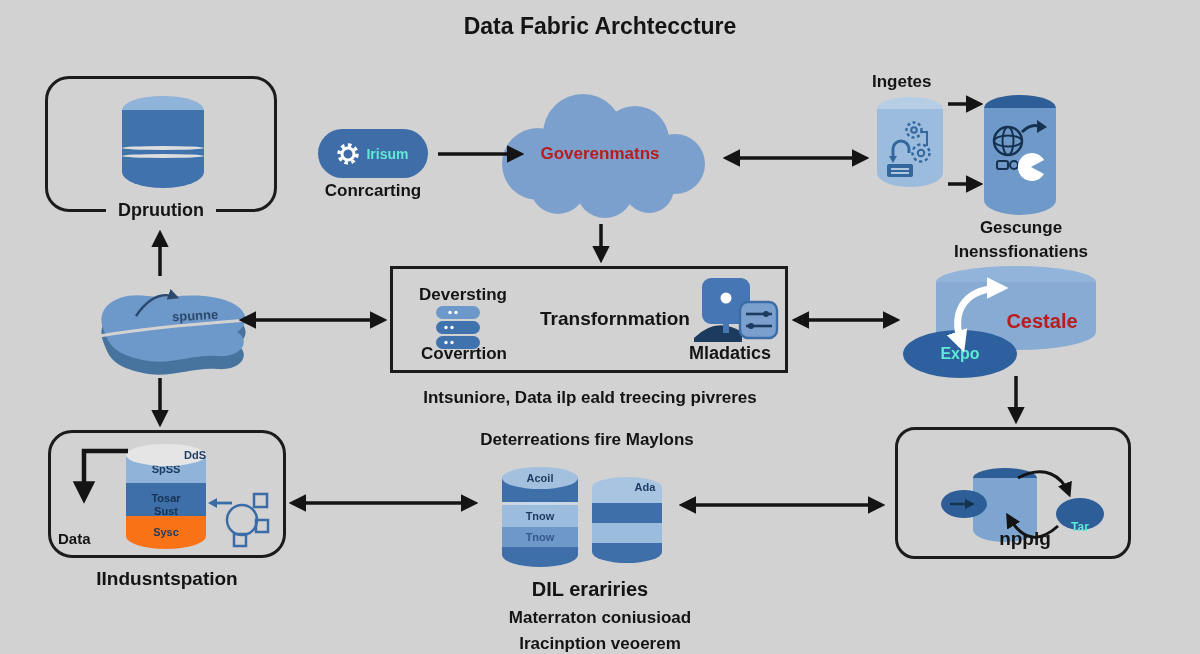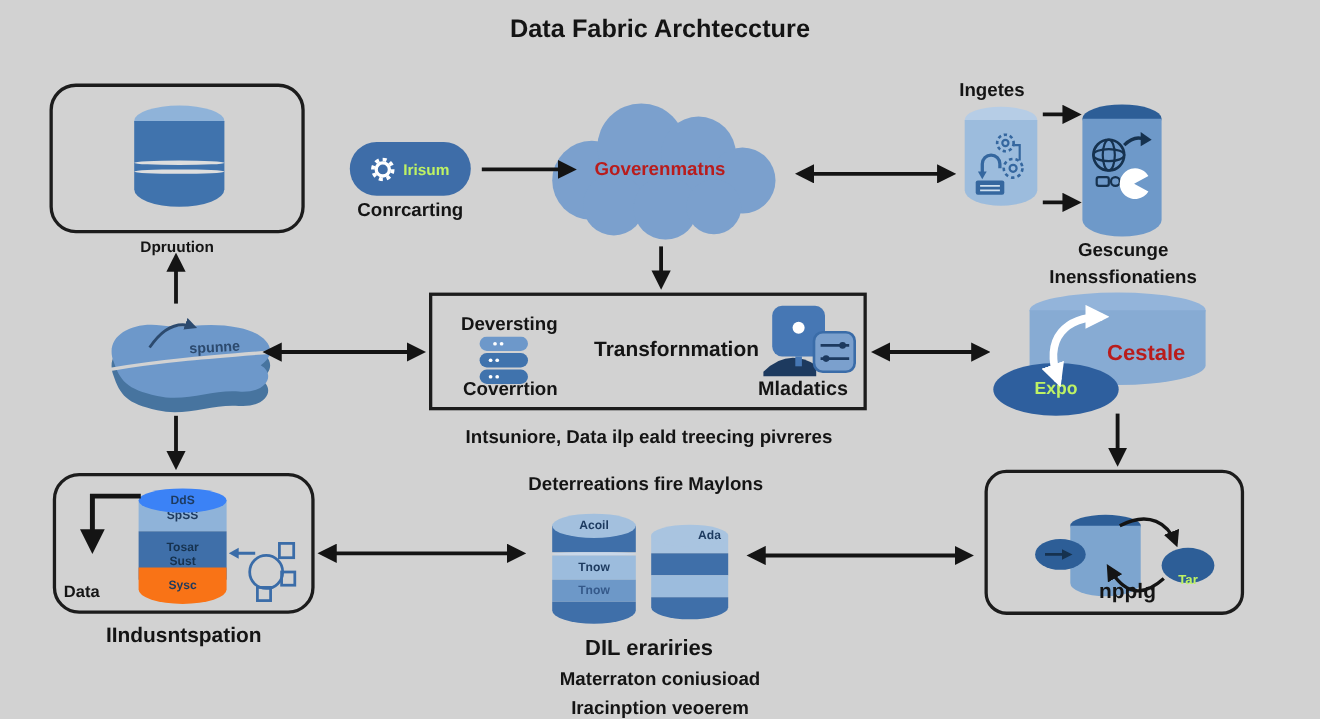--- a/index.html
+++ b/index.html
@@ -2,21 +2,21 @@
 <html><head>
 <meta charset="utf-8">
 <style>
   html,body{margin:0;padding:0;background:#b9b9b9;}
   .stage{position:relative;width:1200px;height:654px;background:#d2d2d2;overflow:hidden;
          font-family:"Liberation Sans",sans-serif;color:#141414;}
   .abs{position:absolute;}
   .lbl{position:absolute;font-weight:700;color:#141414;}
   .tc{text-align:center;}
   .navy{color:#b91c1c;}
-  .white{color:#bef264;}
+  .white{color:#5eead4;}
   .box{position:absolute;border:3px solid #1c1c1c;background:transparent;box-sizing:border-box;}
   .rb{border-radius:24px;}
   .cap{position:absolute;left:0;width:100%;border-radius:50%;}
   .band{position:absolute;left:0;width:100%;display:flex;flex-direction:column;align-items:center;justify-content:center;}
   .band span{font-size:11px;font-weight:700;color:#1d3a5f;line-height:13px;}
   .cylbody{position:absolute;left:0;width:100%;}
   .pill{position:absolute;border-radius:26px;display:flex;align-items:center;justify-content:center;gap:7px;}
   .ellipse{position:absolute;border-radius:50%;display:flex;align-items:center;justify-content:center;}
   svg{display:block;}
   #arrow-layer{position:absolute;left:0;top:0;z-index:8;pointer-events:none;}
@@ -29,21 +29,21 @@
 
   <div class="lbl tc" style="left:0;top:13px;width:1200px;font-size:23px;">Data Fabric Archteccture</div>
 
   <div class="box rb shape" style="left:45px;top:76px;width:232px;height:136px;"></div>
   <div class="abs shape" style="left:122px;top:96px;width:82px;height:92px;">
     <div class="cap" style="top:0;height:28px;background:#8fb3d9;"></div>
     <div class="cylbody" style="top:14px;height:78px;background:#4073ad;border-radius:0 0 50% 50% / 0 0 16px 16px;"></div>
     <div class="abs" style="left:0;top:50px;width:82px;height:4px;background:#dedede;border-radius:50%;"></div>
     <div class="abs" style="left:0;top:58px;width:82px;height:4px;background:#dedede;border-radius:50%;"></div>
   </div>
-  <div class="lbl tc" style="left:45px;top:216px;width:232px;font-size:14px;z-index:3;">
+  <div class="lbl tc" style="left:45px;top:200px;width:232px;font-size:18px;z-index:3;">
     <span style="background:#d2d2d2;padding:0 12px;">Dpruution</span>
   </div>
 
   <div class="pill shape" style="left:318px;top:129px;width:110px;height:49px;background:#3e6da8;">
     <svg width="22" height="22" viewBox="0 0 22 22">
       <circle cx="11" cy="11" r="6" fill="none" stroke="#ffffff" stroke-width="3"></circle>
       <circle cx="11" cy="11" r="9" fill="none" stroke="#ffffff" stroke-width="3.4" stroke-dasharray="3.6 3.4"></circle>
     </svg>
     <span class="white" style="font-size:14px;font-weight:700;">Irisum</span>
   </div>
@@ -144,21 +144,21 @@
     <div class="cylbody" style="top:16px;height:68px;background:#87abd3;border-radius:0 0 50% 50% / 0 0 18px 18px;"></div>
   </div>
   <div class="lbl tc navy" style="left:962px;top:310px;width:160px;font-size:20px;z-index:3;">Cestale</div>
   <div class="ellipse shape" style="left:903px;top:330px;width:114px;height:48px;background:#2e5f9e;z-index:3;">
     <span class="white" style="font-size:16px;font-weight:700;">Expo</span>
   </div>
 
   <div class="box rb shape" style="left:48px;top:430px;width:238px;height:128px;"></div>
   <div class="lbl" style="left:58px;top:530px;font-size:15px;z-index:3;">Data</div>
   <div class="abs shape" style="left:126px;top:444px;width:80px;height:116px;">
-    <div class="cap" style="top:0;height:22px;background:#3b82f6;z-index:2;display:flex;align-items:center;justify-content:center;">
+    <div class="cap" style="top:0;height:22px;background:#e5e5e5;z-index:2;display:flex;align-items:center;justify-content:flex-end;">
       <span style="font-size:11px;font-weight:700;color:#1d3a5f;">DdS</span>
     </div>
     <div class="band" style="top:11px;height:28px;background:#8fb3d9;">
       <span>SpSS</span>
     </div>
     <div class="band" style="top:39px;height:44px;background:#3f6fa9;">
       <span style="color:#16324f;">Tosar</span>
       <span style="color:#16324f;">Sust</span>
     </div>
     <div class="band" style="top:72px;height:33px;background:#f97316;border-radius:0 0 50% 50% / 0 0 13px 13px;">

